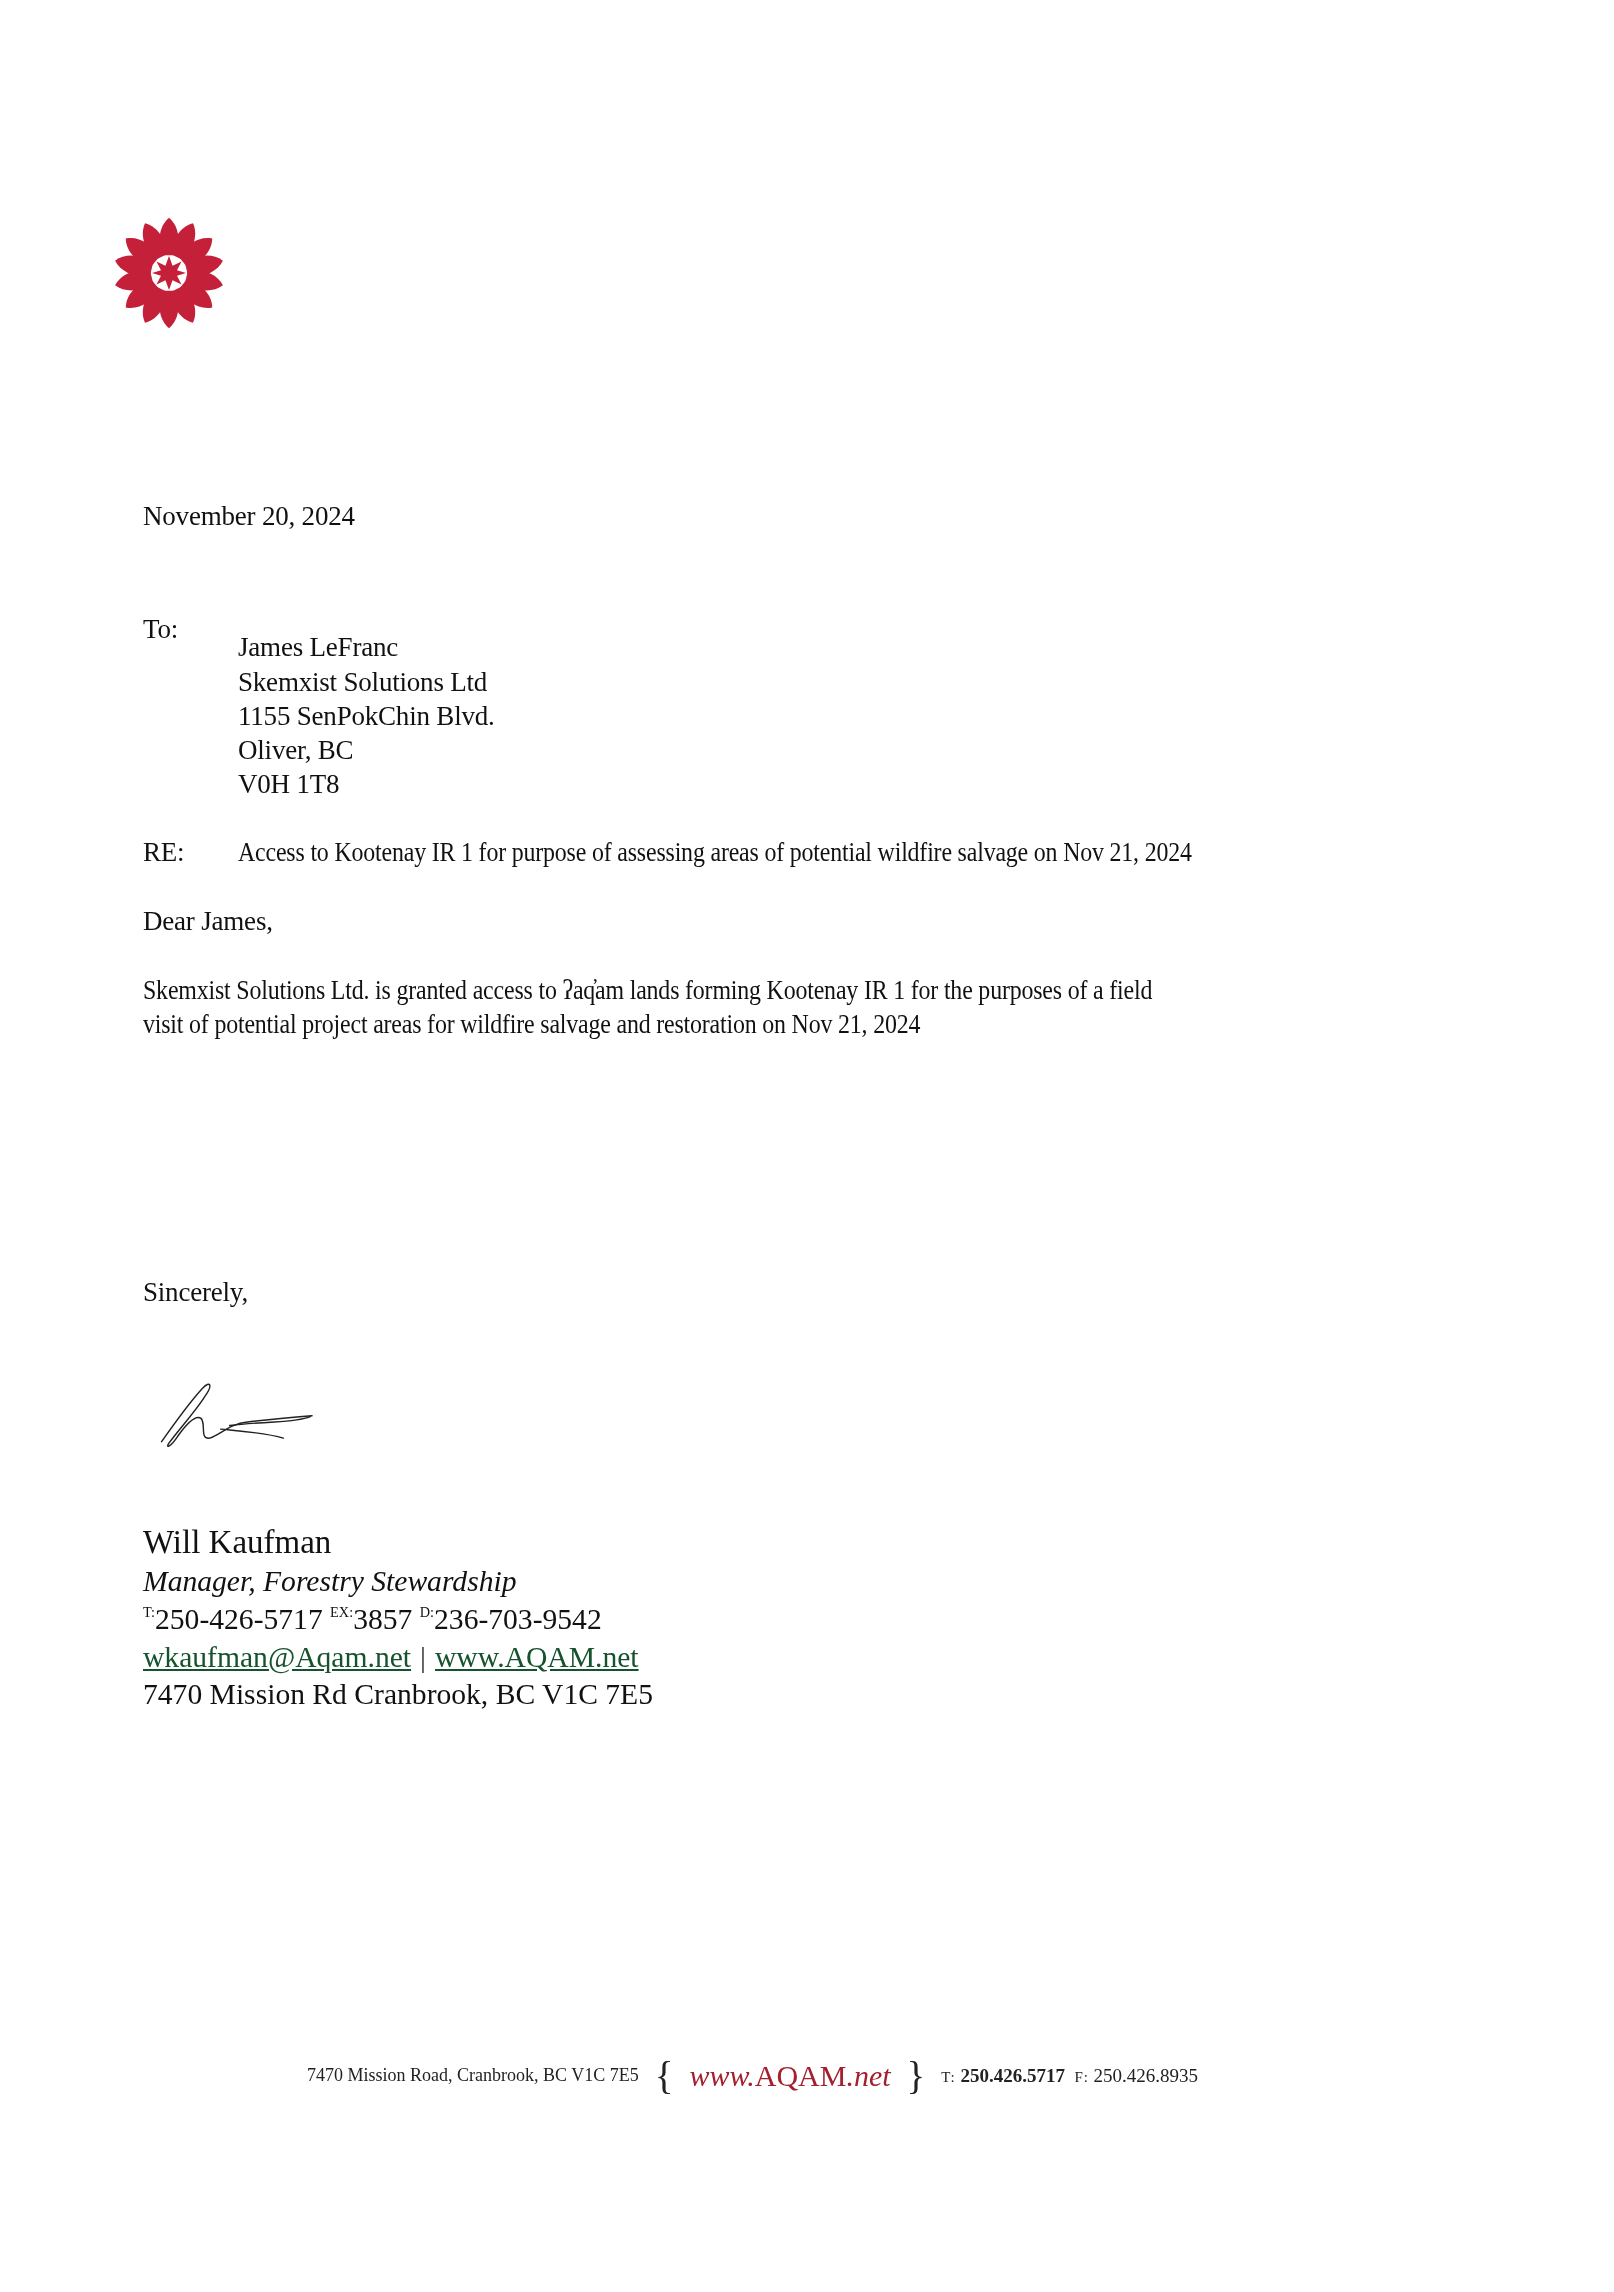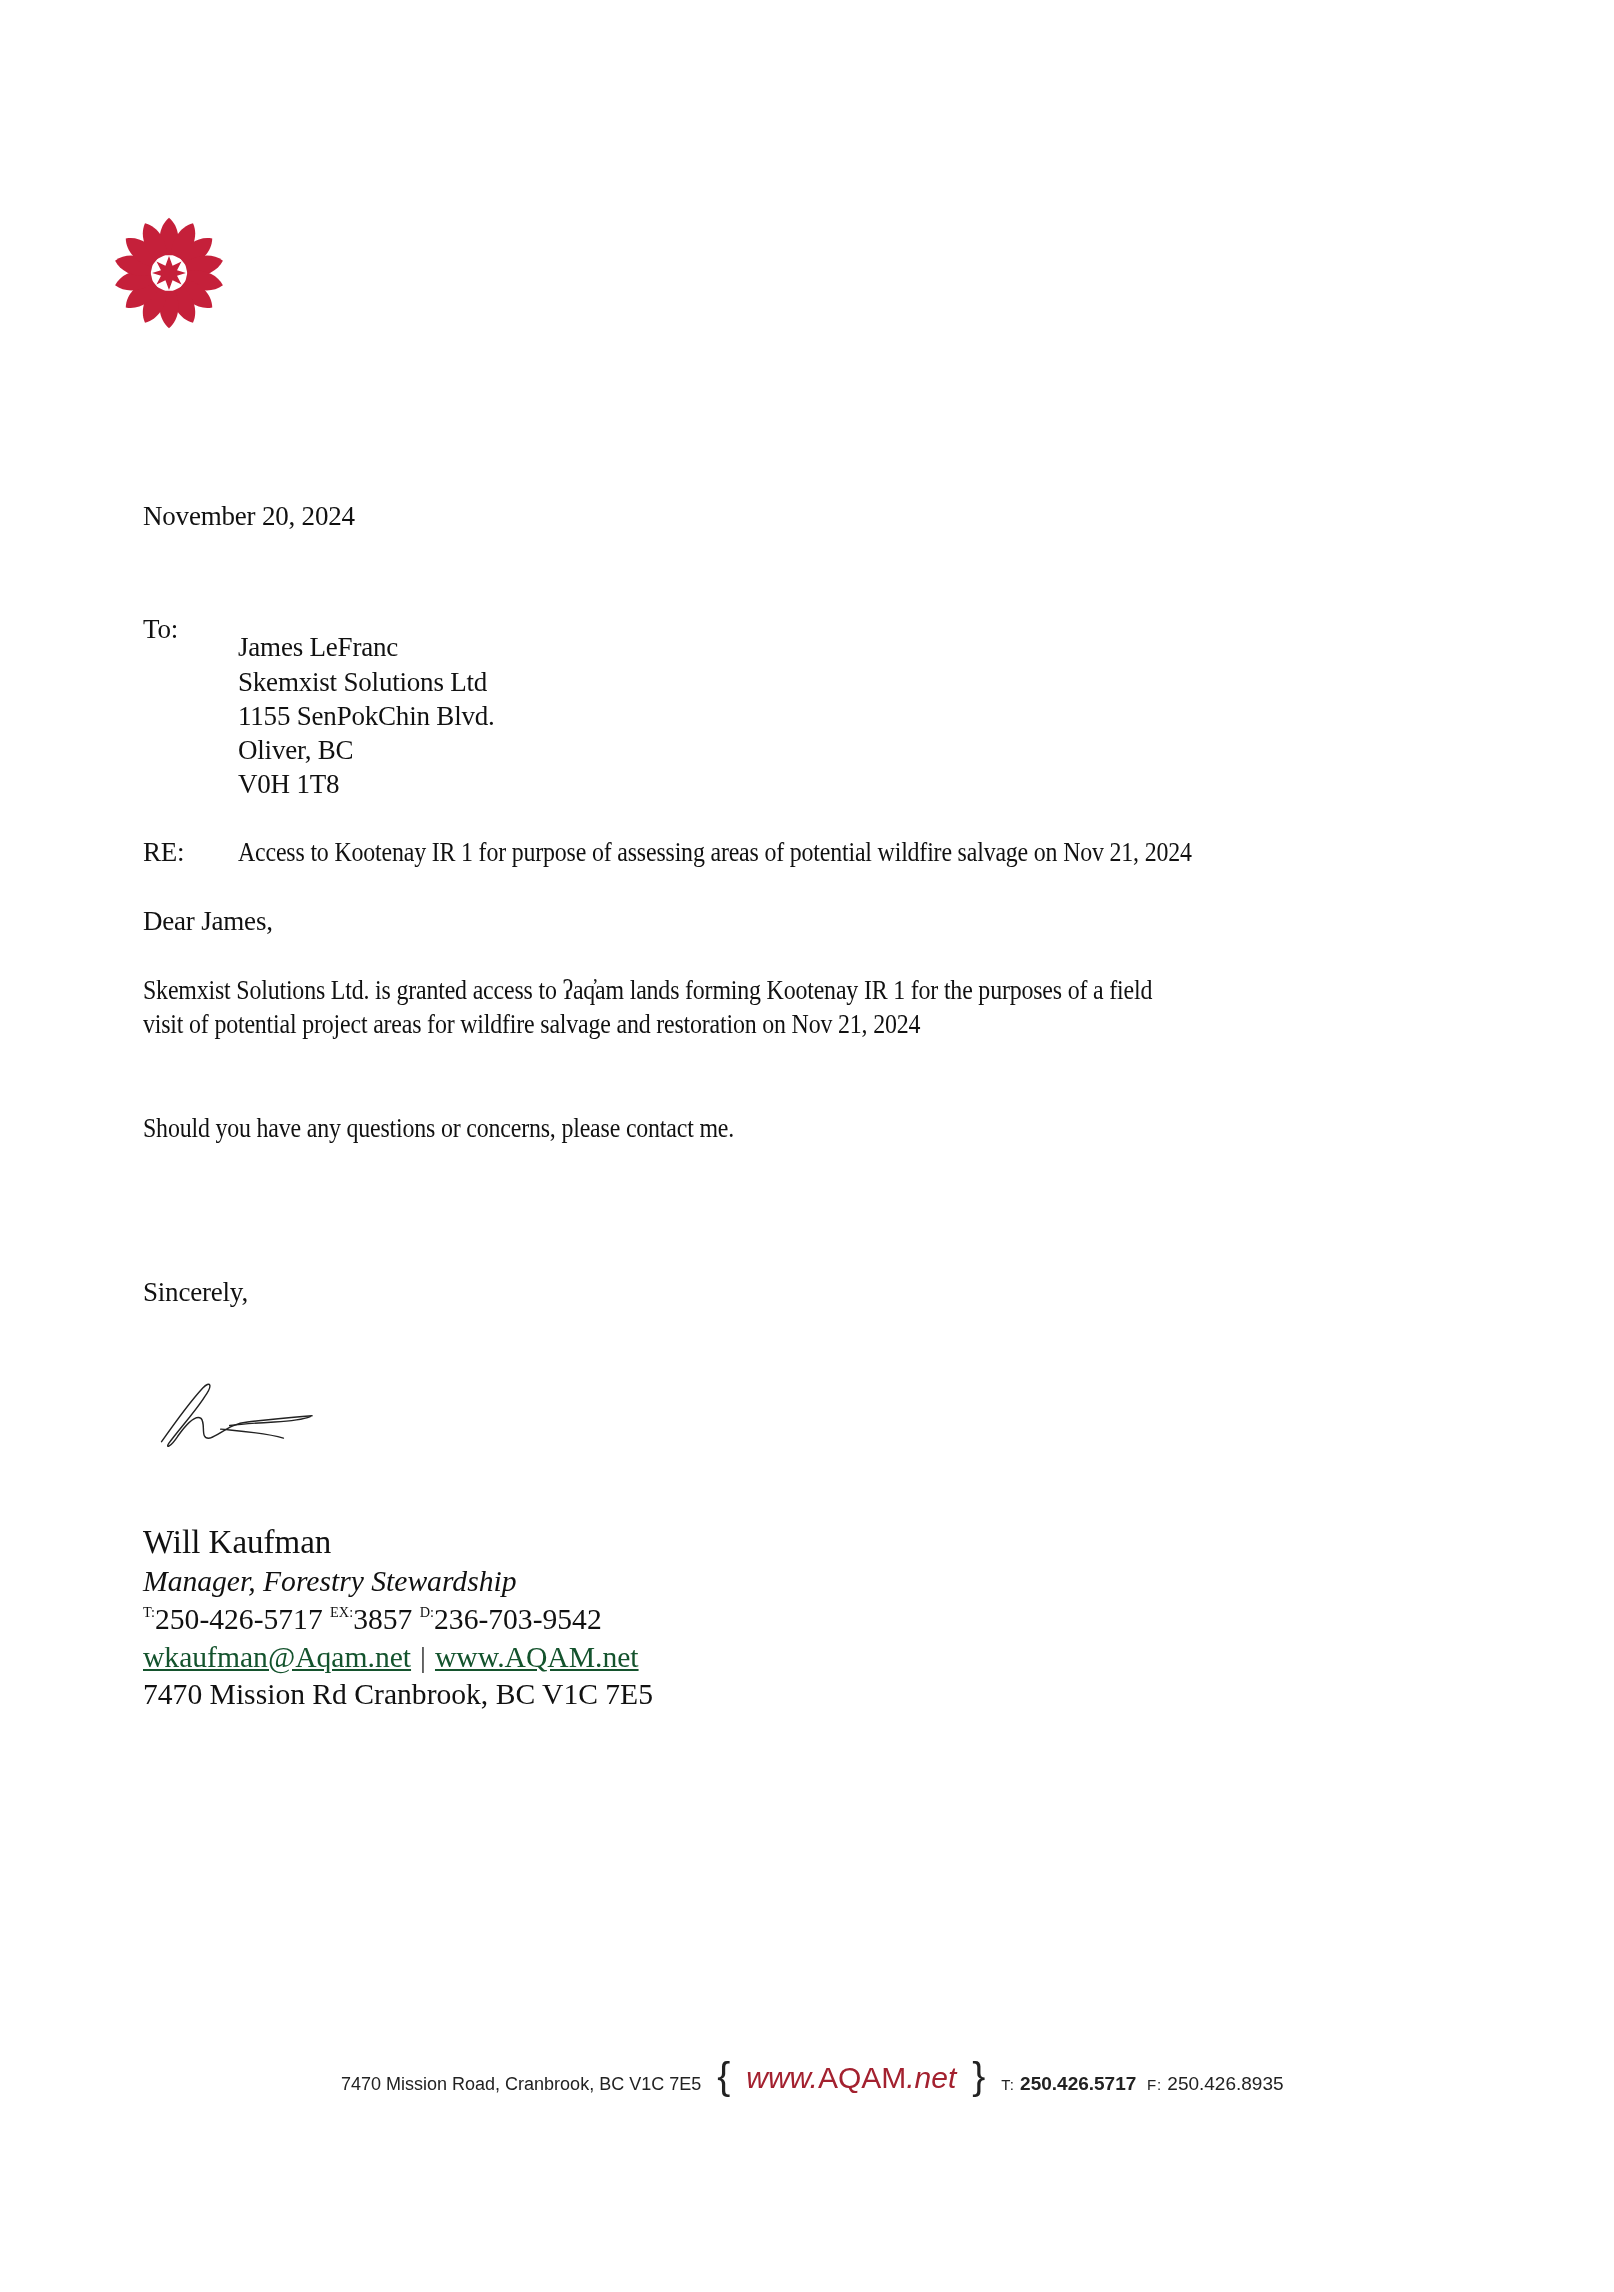--- a/index.html
+++ b/index.html
@@ -38,22 +38,22 @@
     .sig-name { font-family: "Liberation Serif", serif; font-size: 33px; }
     .sig-title { font-family: "Liberation Serif", serif; font-size: 29.6px; font-style: italic; }
     .sig-line { font-family: "Liberation Serif", serif; font-size: 29.6px; }
     .sup { font-size: 14.3px; vertical-align: 12.5px; }
     .link { color: #14532d; text-decoration: underline; margin-top: 28px; }
     .sep { color: #333; margin: 0 9px; }
 
     
     .footer {
       position: absolute; left: 307px; top: 2056px;
-      font-family: Liberation Sans, sans-serif;
-      font-size: 18px; color: #222; display: flex; align-items: flex-end; margin-left: 34px;
+      font-family: Liberation Serif, serif;
+      font-size: 18px; color: #222; display: flex; align-items: center;
     }
     .footer .brace { font-size: 39px; color: #222; margin: 0 16px; line-height: 1; font-weight: 300; }
     .footer .web { color: #a3212f; font-style: italic; font-size: 30px; }
     .footer .web .caps { font-style: normal; }
     .footer .phones { font-weight: bold; font-size: 19px; }
     .footer .phones .lbl { font-weight: normal; font-size: 15px; letter-spacing: 0.9px; }
   </style>
 </head>
 <body>
 
@@ -99,23 +99,20 @@
 
   <div class="abs body-text" style="left:143px; top:904px;">Dear James,</div>
 
   <div class="abs body-text" style="left:143px; top:973px;">
     <span class="condensed" style="transform: scaleX(0.885);">Skemxist Solutions Ltd. is granted access to ʔaq̓am lands forming Kootenay IR 1 for the purposes of a field</span>
   </div>
   <div class="abs body-text" style="left:143px; top:1007px;">
     <span class="condensed" style="transform: scaleX(0.885);">visit of potential project areas for wildfire salvage and restoration on Nov 21, 2024</span>
   </div>
 
-  <div class="abs body-text" style="left:143px; top:1111px;">
-    <span class="condensed" style="transform: scaleX(0.885);">Should you have any questions or concerns, please contact me.</span>
-  </div>
 
   <div class="abs body-text" style="left:143px; top:1275px;">Sincerely,</div>
 
   <div class="abs" style="left:158px; top:1377px; width:206px; height:72px;">
     <svg width="206" height="72" viewBox="0 0 230 80" fill="none" stroke="#222" stroke-width="1.6" stroke-linecap="round">
       <path d="M 4 72 C 18 52, 38 25, 50 12 C 58 4, 62 8, 52 22 C 42 38, 22 60, 12 74 C 8 80, 14 78, 22 66 C 32 52, 42 42, 48 46 C 54 52, 46 70, 58 68 C 70 64, 80 52, 100 50 C 120 48, 145 45, 172 43"></path>
       <path d="M 80 54 C 96 52, 112 51, 130 50 C 148 49, 160 48, 170 44"></path>
       <path d="M 70 58 C 90 60, 120 62, 140 68"></path>
     </svg>
   </div>

